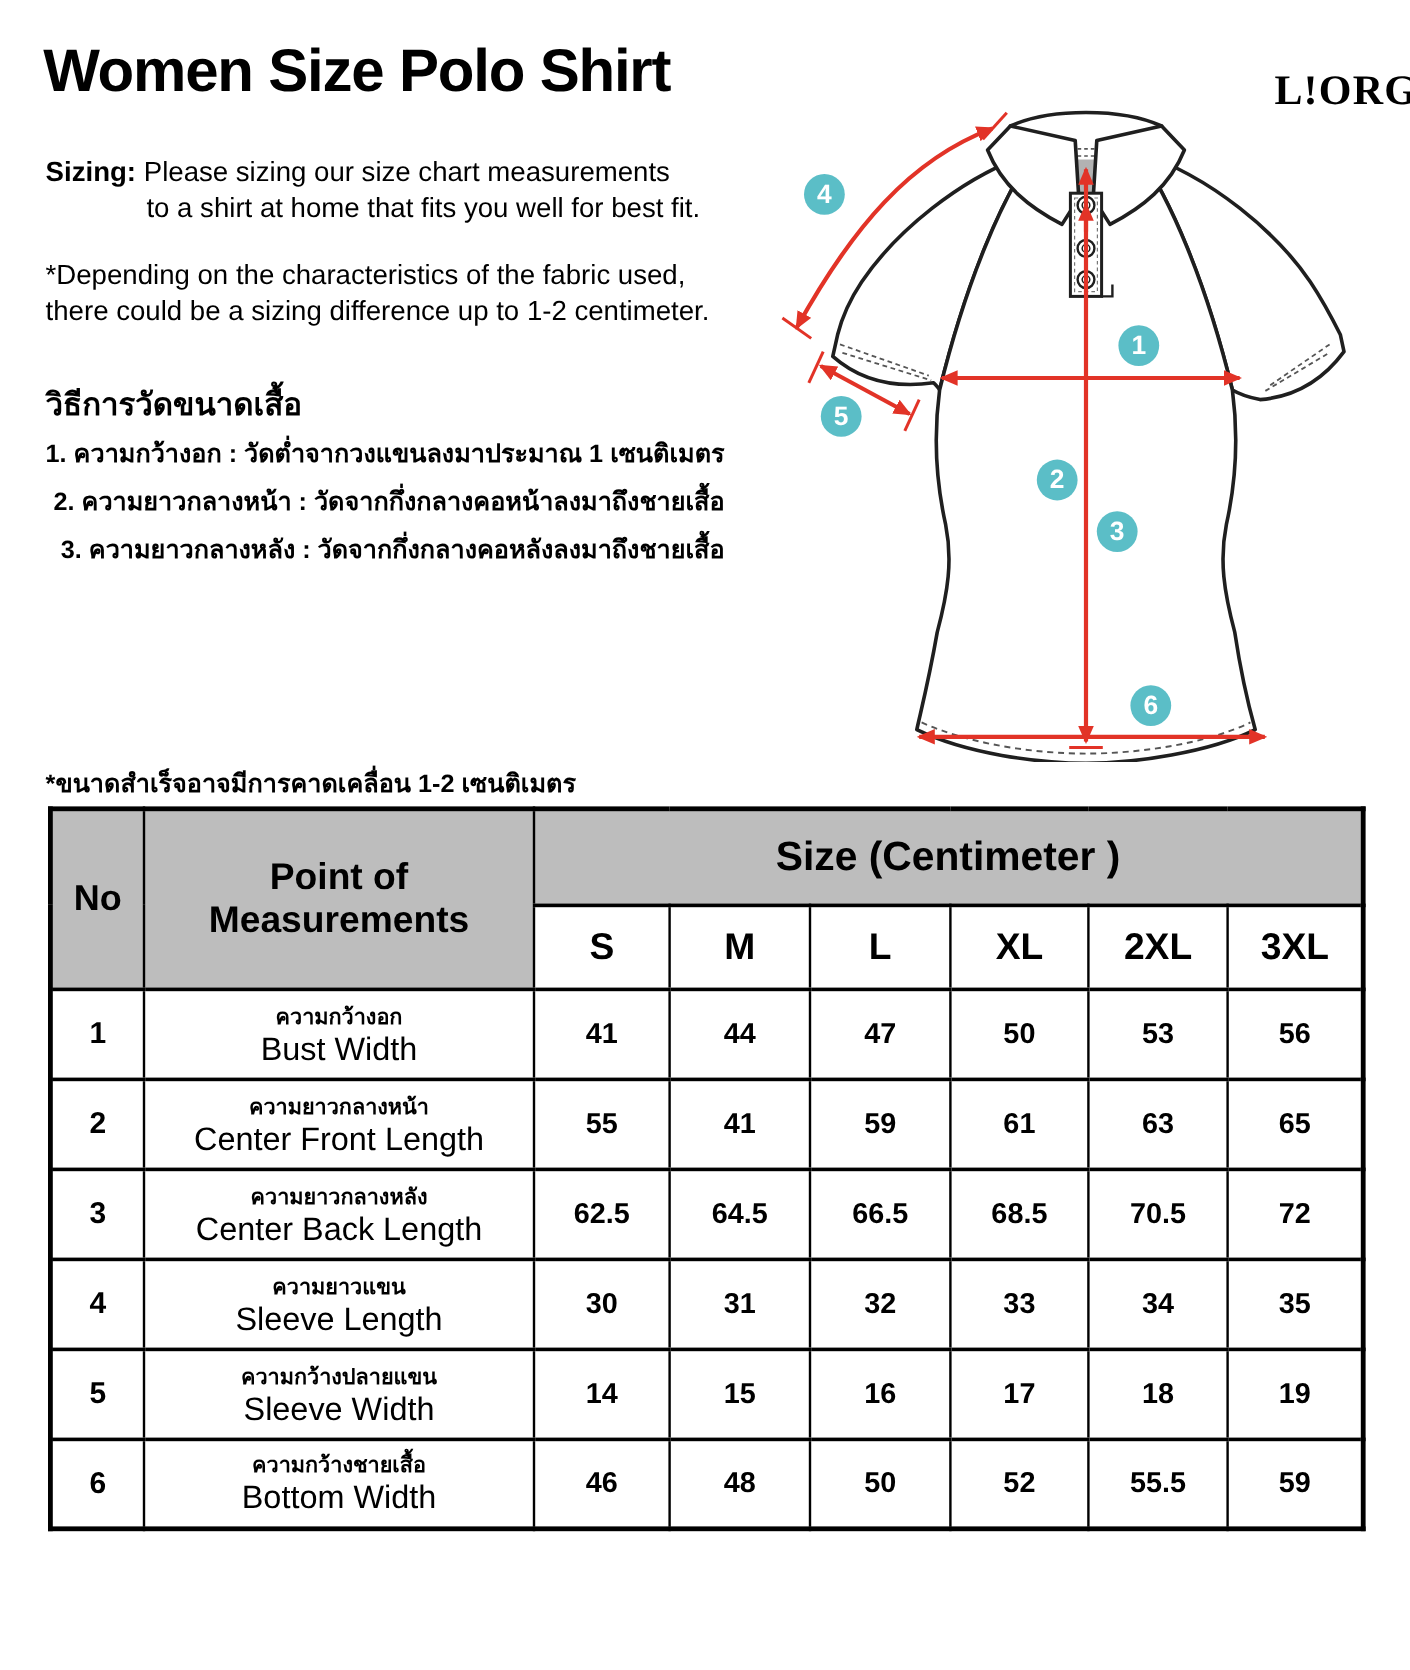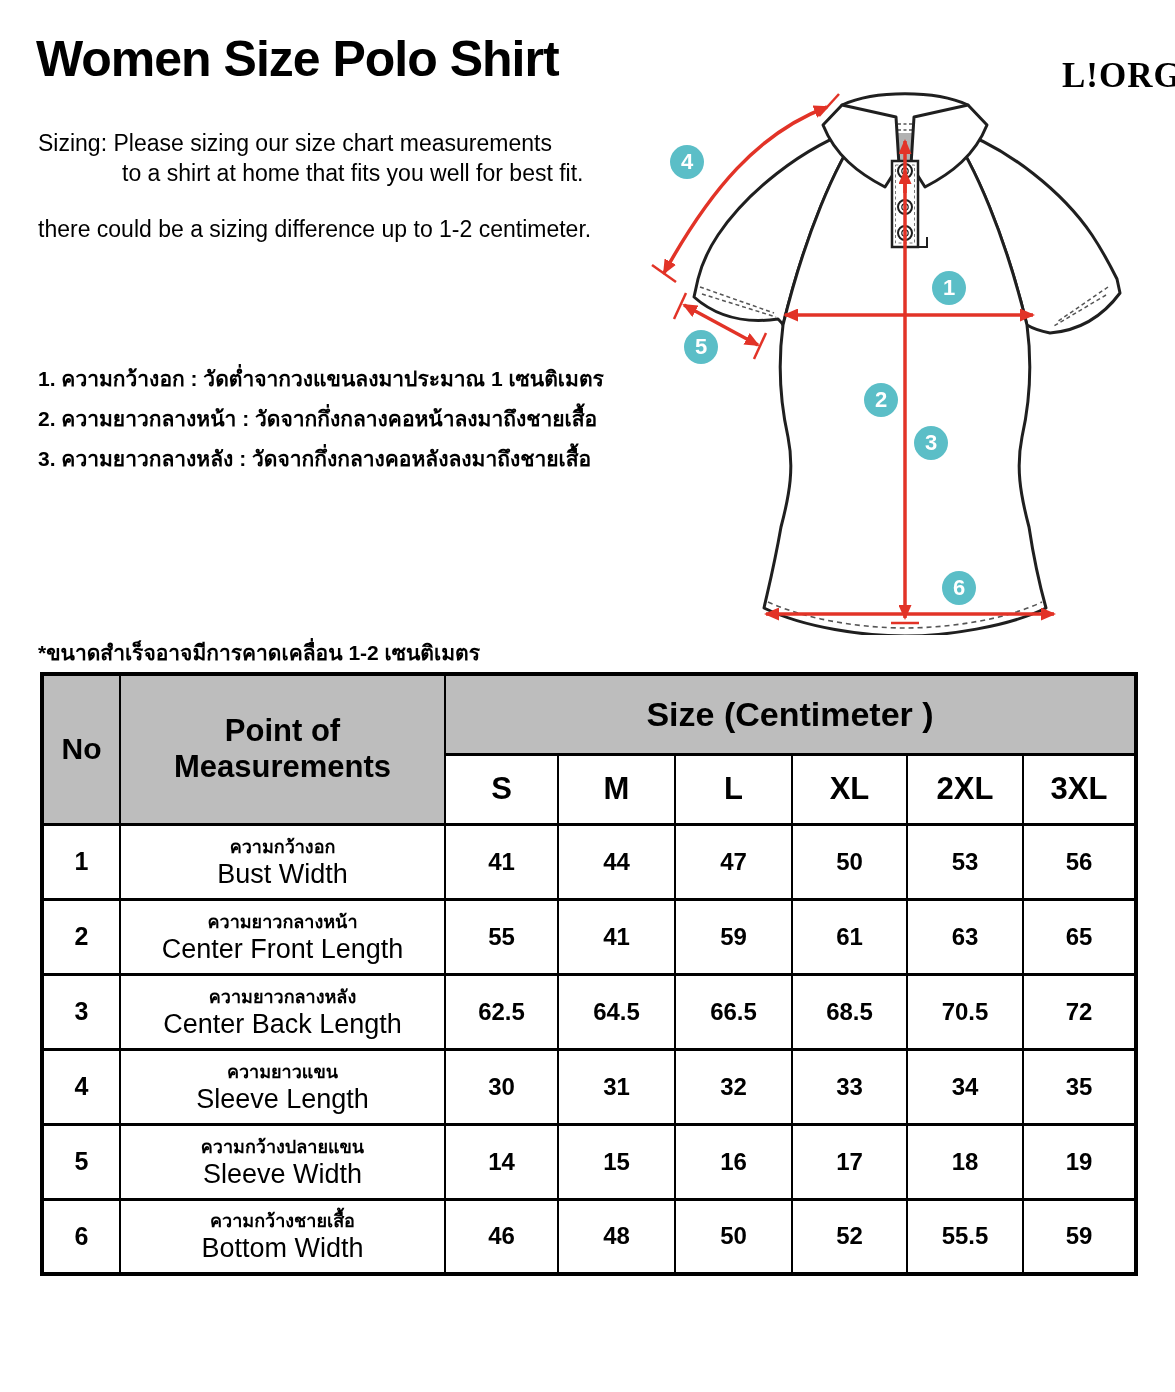--- a/index.html
+++ b/index.html
@@ -5,28 +5,28 @@
   * { margin:0; padding:0; box-sizing:border-box; }
   html,body { background:#fff; }
   body { font-family:"Liberation Sans","DejaVu Sans",sans-serif; color:#000; }
   .page { position:relative; width:1175px; height:1392px; background:#fff; overflow:hidden;padding-left:30px; }
 
   .title { position:absolute; left:36px; top:30px; font-size:50px; font-weight:bold; letter-spacing:-1px; }
   .logo  { position:absolute; left:1062px; top:56px; font-family:"Liberation Serif","DejaVu Serif",serif;
            font-weight:bold; font-size:35px; letter-spacing:1px; }
 
   .sizing-para { position:absolute; left:38px; top:128px; font-size:23px; line-height:30px; }
-  .sizing-para .lbl { font-weight:normal; }
+  .sizing-para .lbl { font-weight:bold; }
   .sizing-para .line2 { padding-left:84px;text-align:center; }
 
   .fabric-para { position:absolute; left:38px; top:214px; font-size:23px; line-height:30px; }
 
   .thai-head { position:absolute; left:38px; top:316px; font-size:26px; font-weight:bold; }
   .thai-list { position:absolute; left:38px; top:364px; font-size:21px; font-weight:600; }
-  .thai-list .item { height:40px; line-height:30px; }
+  .thai-list .item { height:40px; line-height:30px;text-align:right; }
 
   .footnote { position:absolute; left:38px; top:636px; font-size:21px; font-weight:bold; }
 
   
   .diagram-svg { position:absolute; left:630px; top:75px; width:545px; height:560px; }
   .badge { position:absolute; width:34px; height:34px; border-radius:50%; background:#5bbec7;
            color:#fff; font-weight:bold; font-size:22px; display:flex; align-items:center;
            justify-content:center; line-height:1; }
 
   
@@ -54,23 +54,25 @@
 
   <div class="title">Women Size Polo Shirt</div>
   <div class="logo">L!ORG</div>
 
   <div class="sizing-para">
     <div><span class="lbl">Sizing:</span> <span>Please sizing our size chart measurements</span></div>
     <div class="line2">to a shirt at home that fits you well for best fit.</div>
   </div>
 
   <div class="fabric-para">
+    <div>*Depending on the characteristics of the fabric used,</div>
     <div>there could be a sizing difference up to 1-2 centimeter.</div>
   </div>
 
+  <div class="thai-head">วิธีการวัดขนาดเสื้อ</div>
 
   <div class="thai-list">
     <div class="item">1. ความกว้างอก : วัดต่ำจากวงแขนลงมาประมาณ 1 เซนติเมตร</div>
     <div class="item">2. ความยาวกลางหน้า : วัดจากกึ่งกลางคอหน้าลงมาถึงชายเสื้อ</div>
     <div class="item">3. ความยาวกลางหลัง : วัดจากกึ่งกลางคอหลังลงมาถึงชายเสื้อ</div>
   </div>
 
   <svg class="diagram-svg" viewBox="0 0 545 560" xmlns="http://www.w3.org/2000/svg">
     <defs>
       <marker id="ah" markerUnits="userSpaceOnUse" markerWidth="15" markerHeight="13" refX="13" refY="6.5" orient="auto-start-reverse">

